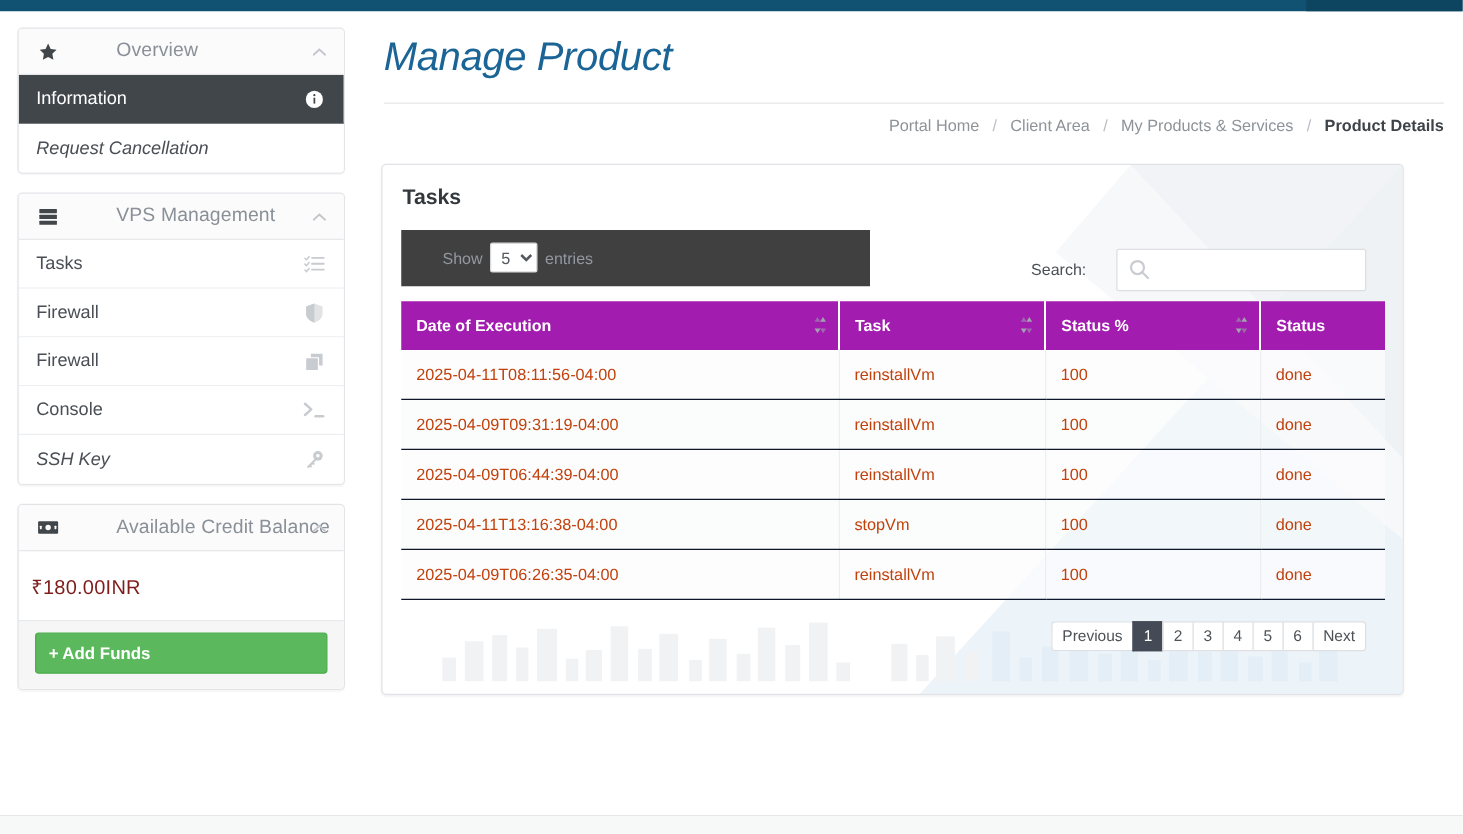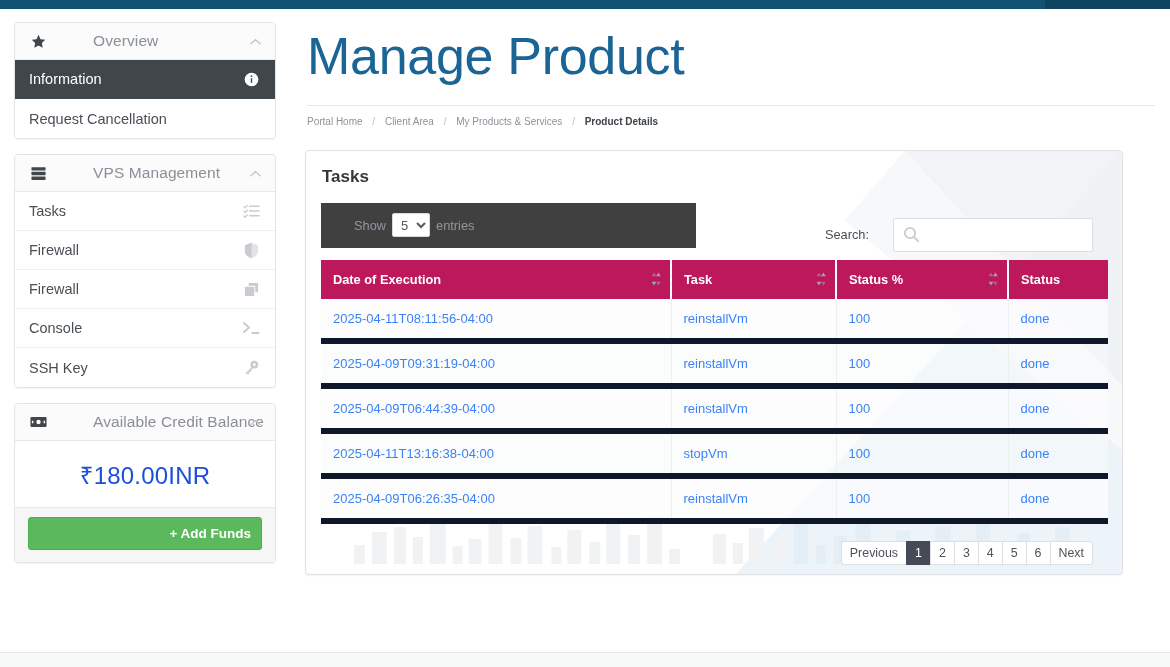--- a/index.html
+++ b/index.html
@@ -83,83 +83,85 @@
     height: 39px;
     padding: 0 14px;
     border-bottom: 1px solid #eceef0;
     font-size: 14.5px;
     color: #4a4f55;
     cursor: pointer;
     position: relative;
     background: #fff;
     gap: 28px;
   }
-  .nav-item:last-child { border-bottom: none; }
+  .nav-item:last-child { border-bottom: none; font-style: italic; }
   .nav-item.active {
     background: #41464b;
     color: #ffffff;
     border-bottom-color: #41464b;
   }
   .nav-item .ni-label { flex: 1; }
   .nav-item .ni-icon {
     display: inline-flex; align-items: center; justify-content: center;
     width: 20px; height: 20px;
     color: #c8ccd0;
     flex: none;
   }
   .nav-item.active .ni-icon { color: #ffffff; }
 
   
   .balance-value {
-    text-align: center;
-    font-size: 24px;
-    color: #1d4ed8;
+    text-align: left;
+    font-size: 16px;
+    color: #7f1d1d;
     padding: 17px 10px 16px;
     background: #fff;
     letter-spacing: 0.2px;
   }
   .balance-foot {
     background: #f6f6f7;
     border-top: 1px solid #e8eaec;
     padding: 9px 13px 12px;
   }
   .btn-green {
     display: block; width: 100%;
     background: #5cb85c;
     border: 1px solid #4cae4c;
     border-radius: 3px;
     color: #fff;
     font-size: 13.5px;
     font-family: "Liberation Sans", sans-serif;
     padding: 8px 10px;
-    text-align: right;
+    text-align: left;
     cursor: pointer;
     font-weight: 700;
   }
   .btn-green .plus { font-weight: 700; margin-right: 3px; }
 
   
   .page-title {
-    font-size: 52px;
+    font-size: 32px;
     color: #1a6496;
     font-weight: 400;
     letter-spacing: -0.3px;
     margin: 0;
     padding: 12px 0 0 2px;
     line-height: 1.15;
+    font-style: italic;
   }
   .title-rule {
     border: 0; border-top: 1px solid #e4e6e8;
     margin: 18px 0 0 2px;
     width: 848px;
   }
   .breadcrumb {
     padding: 10px 0 0 2px;
-    font-size: 10px;
+    font-size: 13px;
     color: #8d9399;
+    text-align: right;
   }
   .breadcrumb a { color: #8d9399; text-decoration: none; cursor: pointer; }
   .breadcrumb .sep { margin: 0 7px; color: #b9bec3; }
   .breadcrumb .crumb-active { color: #3d4349; font-weight: 700; }
 
   
   .card {
     position: relative;
     margin-top: 23px;
     width: 818px;
@@ -230,43 +232,43 @@
   }
 
   
   table.dt {
     width: 787px;
     border-collapse: collapse;
     margin-top: 8px;
     table-layout: fixed;
   }
   table.dt th {
-    background: #be185d;
+    background: #a21caf;
     color: #ffffff;
     font-size: 12.8px;
     font-weight: 700;
     text-align: left;
     padding: 11px 12px;
     border-right: 2px solid #ffffff;
     position: relative;
     height: 39px;
     cursor: pointer;
   }
   table.dt th:last-child { border-right: none; }
   .sort-ico {
     position: absolute; right: 9px; top: 50%;
     margin-top: -7px;
     width: 10px; height: 14px;
     color: #9fa4ad;
   }
   table.dt td {
     font-size: 13px;
-    color: #3b82f6;
+    color: #c2410c;
     padding: 12px 12px;
-    border-bottom: 6px solid #0f172a;
+    border-bottom: 1px solid #0f172a;
     border-right: 1px solid #eceef0;
     height: 35px;
     white-space: nowrap;
     overflow: hidden;
   }
   table.dt td:last-child { border-right: none; }
   table.dt tbody tr:nth-child(odd) td { background: rgba(252,252,253,0.75); }
   table.dt tbody tr:nth-child(even) td { background: rgba(248,249,250,0.55); }
 
   

